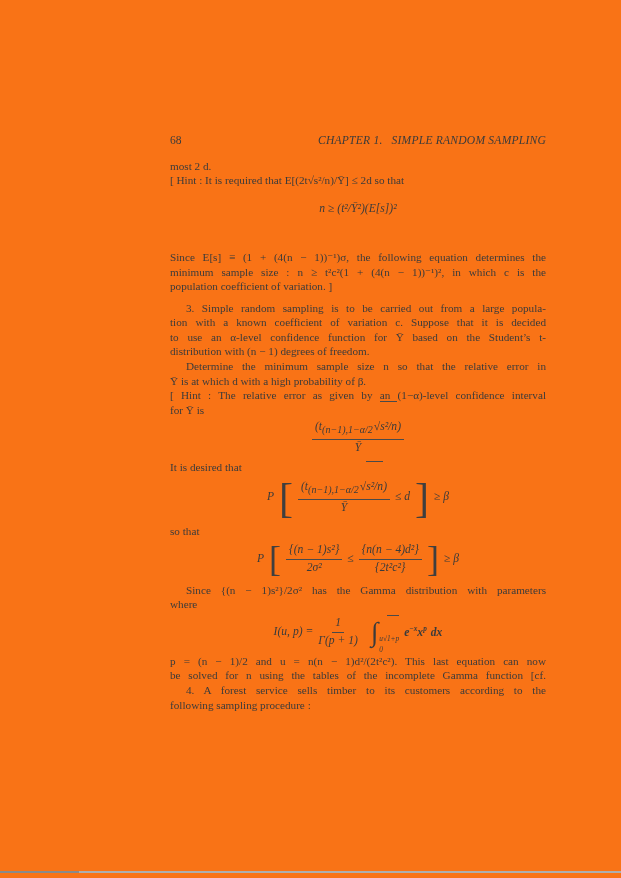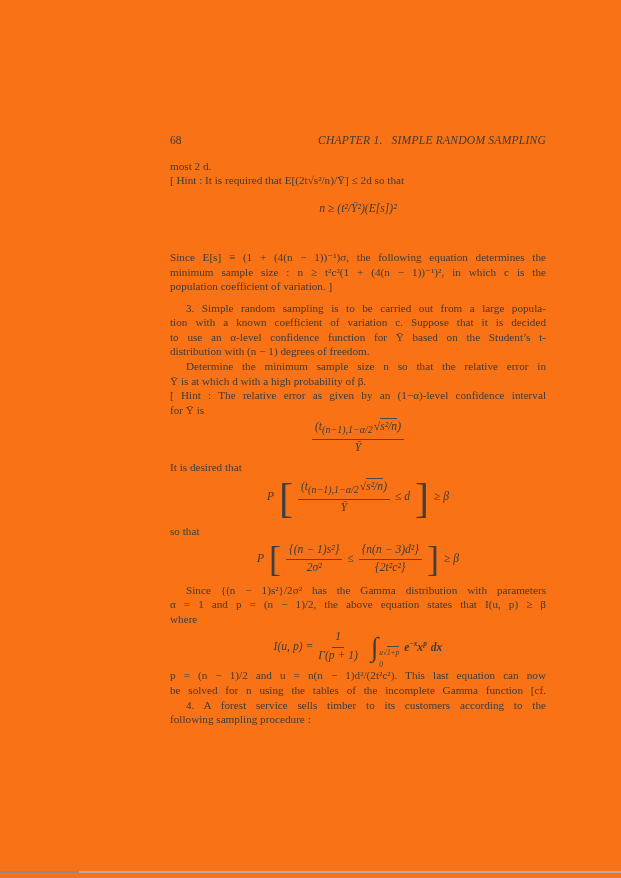--- a/index.html
+++ b/index.html
@@ -29,21 +29,21 @@
   .sp7 { margin-top:7px; }
   
   .eq { display:flex; justify-content:center; align-items:center; font-style:italic; font-size:11.6px; line-height:1.25; }
   .eq .gap { margin-left:5px; }
   .frac { display:inline-flex; flex-direction:column; align-items:center; margin:0 5px; }
   .frac .num { display:block; border-bottom:1px solid #4a4a4a; padding:0 3px 2px; text-align:center; }
   .frac .den { display:block; padding-top:1px; text-align:center; }
   sub { font-size:10px; font-style:italic; }
   sup { font-size:7.3px; font-style:italic; }
   .sqrt { font-style:normal; margin:0 0 0 1px; }
-  .rad { border-top:1px solid #4a4a4a; padding-top:1px;text-align:center; }
+  .rad { border-top:1px solid #4a4a4a; padding-top:18px;text-align:center; }
   .br { font-style:normal; font-weight:300; line-height:0; color:#3f3f3f; }
   .br-lg { font-size:42px; }
   .br-md { font-size:36px; }
   .int { display:inline-flex; align-items:center; margin:0 2px 0 8px; }
   .int .sign { font-size:27px; font-style:normal; line-height:0.9; }
   .int .lims { display:flex; flex-direction:column; justify-content:space-between; height:31px; font-size:7.3px; margin-left:1px; }
   .int .lims .up { position:relative; top:-1px; white-space:nowrap;margin-top:18px; }
   .int .lims .lo { position:relative; bottom:-1px; }
   .ig { margin-left:3px;font-weight:bold; }
   .ig .dx { margin-left:4px; }
@@ -127,30 +127,29 @@
 
     <div class="eq eq4">
       <span>P</span>
       <span class="br br-md gap">[</span>
       <span class="frac">
         <span class="num">{(n − 1)s²}</span>
         <span class="den">2σ²</span>
       </span>
       <span>≤</span>
       <span class="frac">
-        <span class="num">{n(n − 3)d²}</span>
+        <span class="num">{n(n − 4)d²}</span>
         <span class="den">{2t²c²}</span>
       </span>
       <span class="br br-md">]</span>
       <span class="gap">≥ β</span>
     </div>
 
     <div class="para indent">
         <div class="line jl">Since {(n − 1)s²}/2σ² has the Gamma distribution with parameters</div>
-        <div class="line jl">α = 1 and p = (n − 1)/2, the above equation states that I(u, p) ≥ β</div>
         <div class="line">where</div>
       </div>
 
     <div class="eq eq5">
       <span>I(u, p) =</span>
       <span class="frac">
         <span class="num">1</span>
         <span class="den">Γ(p + 1)</span>
       </span>
       <span class="int">

